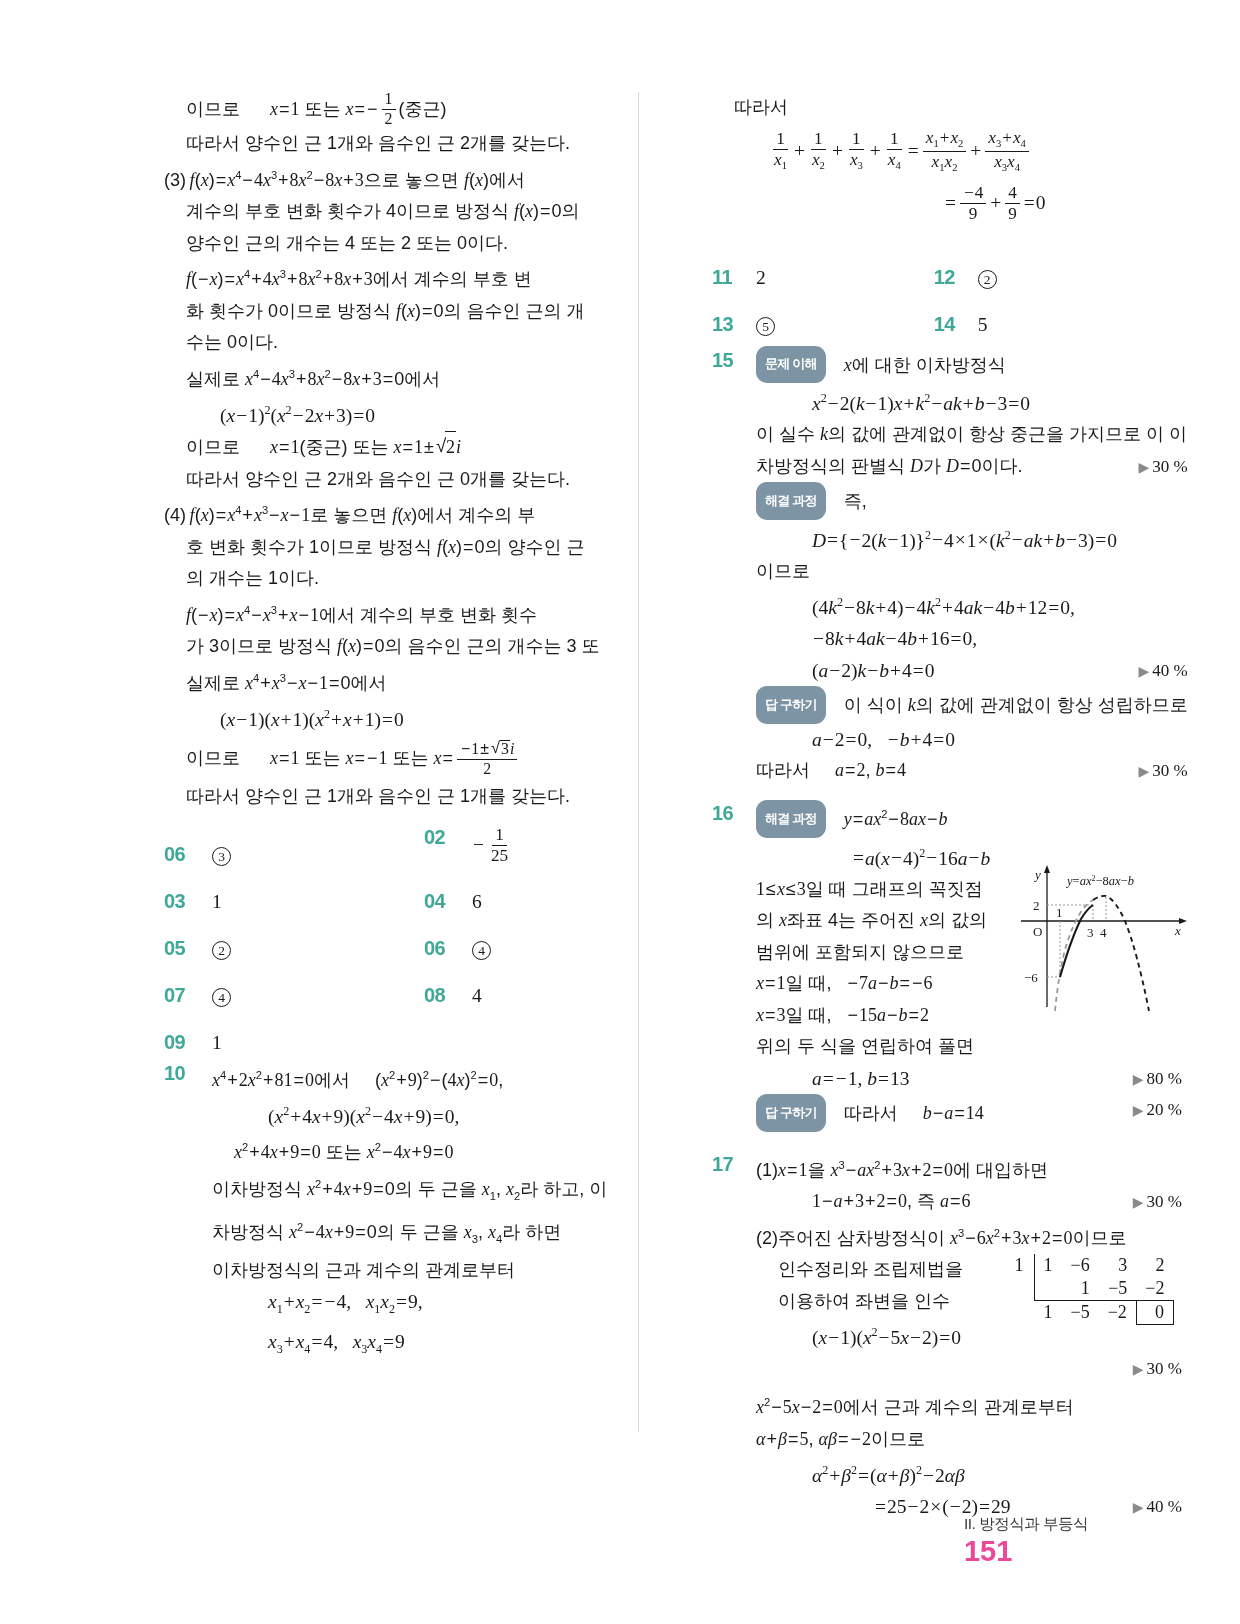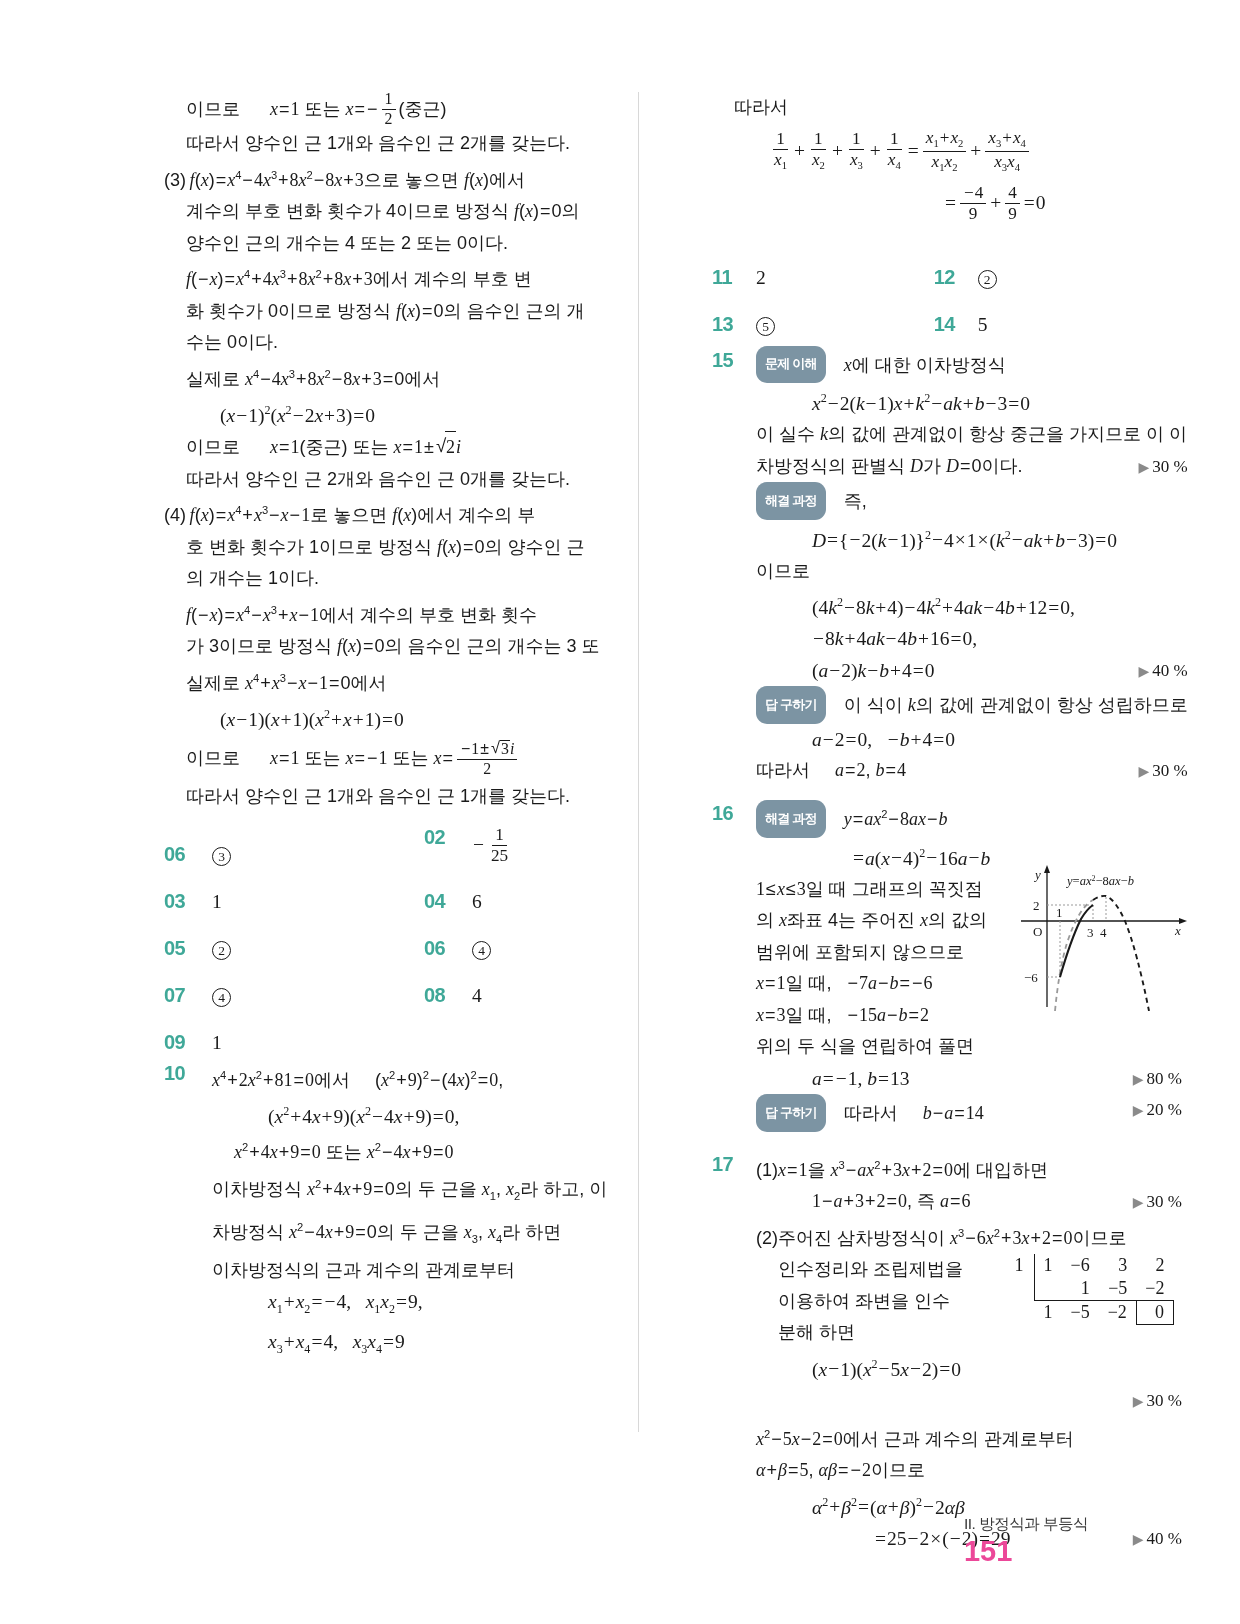--- a/index.html
+++ b/index.html
@@ -465,21 +465,20 @@
             <span class="mn">1</span><span class="op">−</span><span class="mi">a</span><span class="op">+</span><span class="mn">3</span><span class="op">+</span><span class="mn">2</span><span class="op">=</span><span class="mn">0</span>, 즉 <span class="mi">a</span><span class="op">=</span><span class="mn">6</span>
             <span class="pct"><span class="tri">▶</span><span>30 %</span></span>
           </div>
           <div class="line hang ko">
             (2)주어진 삼차방정식이 <span class="mi">x</span><sup class="en">3</sup><span class="op">−</span><span class="mn">6</span><span class="mi">x</span><sup class="en">2</sup><span class="op">+</span><span class="mn">3</span><span class="mi">x</span><span class="op">+</span><span class="mn">2</span><span class="op">=</span><span class="mn">0</span>이므로
           </div>
 
           <div style="position:relative">
             <div class="line ind1 ko">인수정리와 조립제법을</div>
             <div class="line ind1 ko">이용하여 좌변을 인수</div>
-            <div class="line ind1 ko">분해 하면</div>
 
             <div class="syndiv">
               <table>
                 <tbody>
                     <tr>
                   <td class="sd-div">1</td>
                   <td>1</td>
                   <td>−6</td>
                   <td>3</td>
                   <td>2</td>

